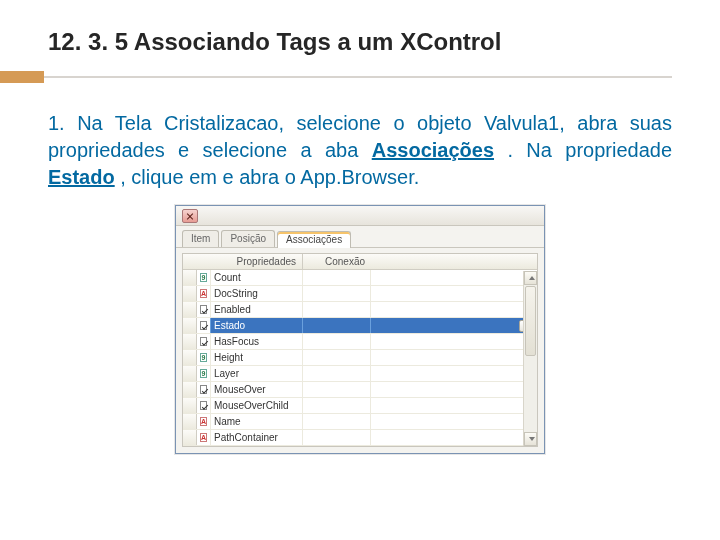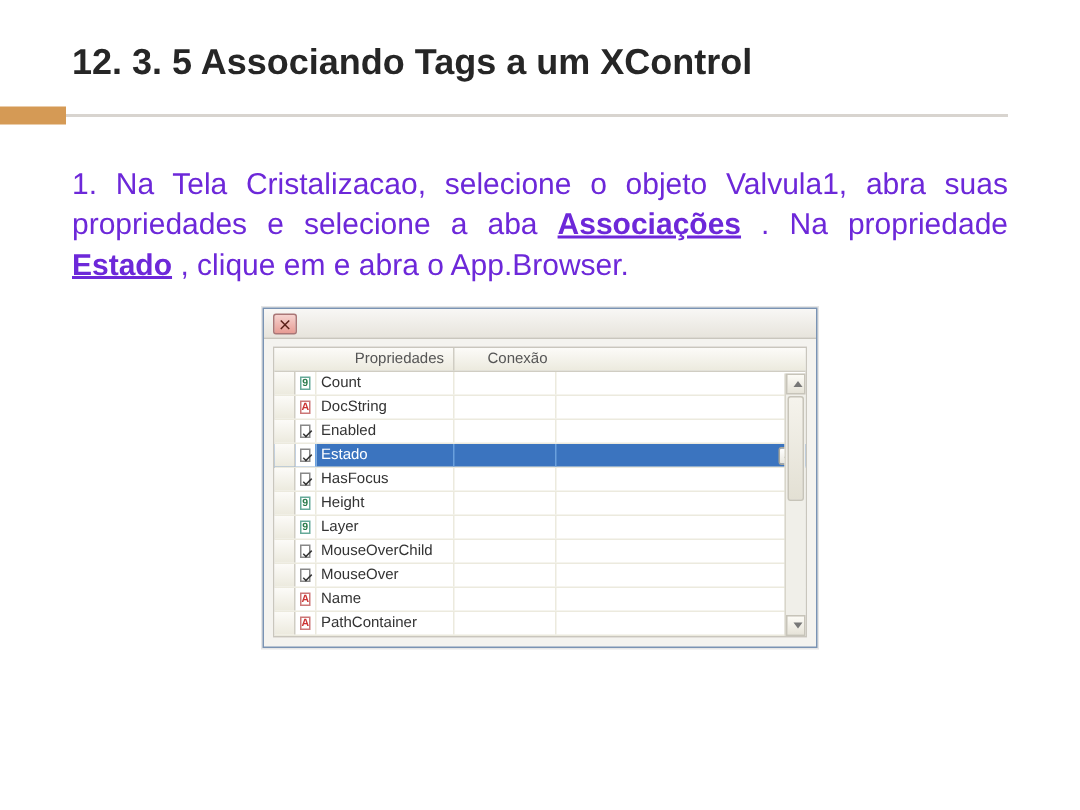--- a/index.html
+++ b/index.html
@@ -36,21 +36,21 @@
     position: absolute;
     left: 0;
     top: 1px;
     width: 44px;
     height: 12px;
     background: #d59a55;
   }
   .body-text {
     font-size: 20px;
     line-height: 1.35;
-    color: #6d28d9;
+    color: #0369a1;
     text-align: justify;
     margin-bottom: 14px;
   }
   .body-text .u { text-decoration: underline; }
   .body-text .b { font-weight: bold; }
 
   .dialog-wrap {
     display: flex;
     justify-content: center;
   }
@@ -238,20 +238,25 @@
     <span class="b u">Estado</span>
     <span>, clique em e abra o App.Browser.</span>
   </p>
 
   <div class="dialog-wrap">
     <div class="dialog">
       <div class="titlebar">
         <div class="close-btn"></div>
       </div>
 
+      <div class="tabstrip">
+        <div class="tab inactive">Item</div>
+        <div class="tab inactive">Posição</div>
+        <div class="tab active">Associações</div>
+      </div>
 
       <div class="grid-area">
         <div class="grid-head">
           <div>Propriedades</div>
           <div>Conexão</div>
         </div>
         <div id="rows">
             <div class="grid-row">
               <div class="rowhdr"></div>
               <div class="iconcell">
@@ -315,30 +320,30 @@
               </div>
               <div>Layer</div>
               <div></div>
               <div></div>
             </div>
             <div class="grid-row">
               <div class="rowhdr"></div>
               <div class="iconcell">
                 <span class="type-chk"></span>
               </div>
+              <div>MouseOver</div>
+              <div></div>
+              <div></div>
+            </div>
+            <div class="grid-row">
+              <div class="rowhdr"></div>
+              <div class="iconcell">
+                <span class="type-chk"></span>
+              </div>
               <div>MouseOverChild</div>
-              <div></div>
-              <div></div>
-            </div>
-            <div class="grid-row">
-              <div class="rowhdr"></div>
-              <div class="iconcell">
-                <span class="type-chk"></span>
-              </div>
-              <div>MouseOver</div>
               <div></div>
               <div></div>
             </div>
             <div class="grid-row">
               <div class="rowhdr"></div>
               <div class="iconcell">
                 <span class="type-a">A</span>
               </div>
               <div>Name</div>
               <div></div>

